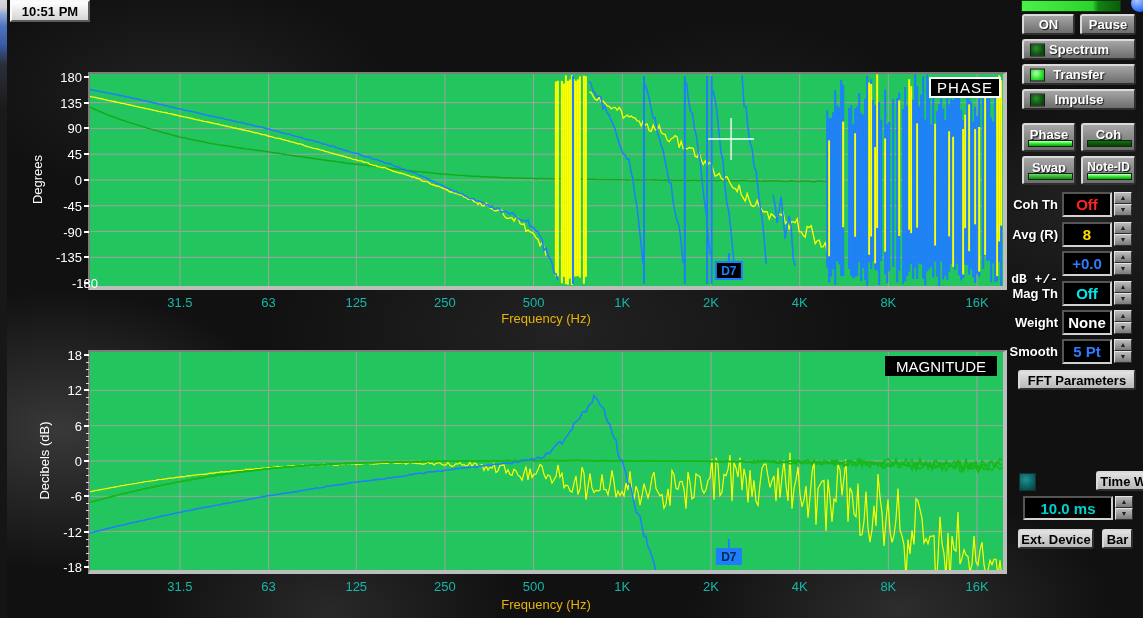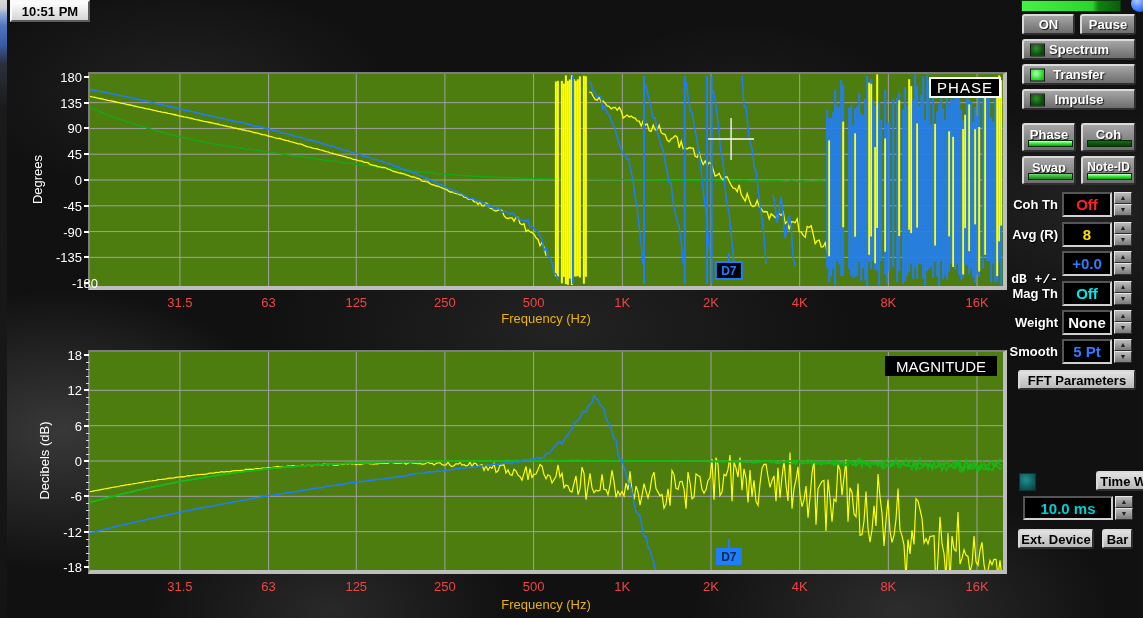--- a/index.html
+++ b/index.html
@@ -21,27 +21,27 @@
     background:linear-gradient(180deg,#d8d8d8 0px,#c9ccd4 8px,#8fa8d4 14px,#4f74c0 26px,#3a5ca8 44px,#2a2f3a 64px,#1a1a1a 110px,#141414 100%);}
   .clock{position:absolute;left:10px;top:0;width:80px;height:22px;box-sizing:border-box;
     background:linear-gradient(180deg,#ffffff,#d4d4d4);border:2px solid;border-color:#fafafa #5c5c5c #5c5c5c #fafafa;
     color:#000;font-size:13px;font-weight:bold;display:flex;align-items:center;justify-content:center;}
   .titlebar{position:absolute;left:95px;top:0;width:913px;height:22px;box-sizing:border-box;
     background:linear-gradient(180deg,#efefef,#a2a2a2);border-bottom:1px solid #4a4a4a;border-top:1px solid #fff;
     color:#000;font-size:14px;font-weight:bold;display:flex;align-items:center;justify-content:center;}
   .readout{position:absolute;left:14px;top:27px;width:989px;height:33px;box-sizing:border-box;background:#000;
     border:2px solid;border-color:#6e6e6e #bcbcbc #bcbcbc #6e6e6e;
     font-size:26px;font-weight:bold;display:flex;align-items:center;justify-content:center;letter-spacing:.5px;}
-  .plotwrap{position:absolute;box-sizing:content-box;background:#4d7c0f;
+  .plotwrap{position:absolute;box-sizing:content-box;background:#22c55e;
     border-style:solid;border-width:2px 4px 4px 2px;border-color:#7d7d7d #bdbdbd #bdbdbd #7d7d7d;}
   .plotwrap svg{display:block;}
   .corner-label{position:absolute;background:#000;color:#fff;font-size:15px;display:flex;align-items:center;justify-content:center;}
   .corner-label.boxed{border:2px solid #fff;box-sizing:border-box;letter-spacing:1px;}
   .yt{position:absolute;color:#fff;font-size:13px;transform:translate(-100%,-50%);white-space:nowrap;}
-  .xt{position:absolute;color:#ef4444;font-size:13px;transform:translateX(-50%);white-space:nowrap;}
+  .xt{position:absolute;color:#14b8a6;font-size:13px;transform:translateX(-50%);white-space:nowrap;}
   .tickmajor{position:absolute;width:5px;height:2px;background:#fff;}
   .tickminor{position:absolute;width:3px;height:1px;background:#ddd;}
   .vlabel{position:absolute;color:#fff;font-size:13px;width:100px;text-align:center;transform:rotate(-90deg);}
   .fxlabel{position:absolute;color:#eab308;font-size:13px;transform:translateX(-50%);}
   .btn{position:absolute;box-sizing:border-box;display:flex;align-items:center;justify-content:center;
     background:linear-gradient(180deg,#a6a6a6,#6d6d6d);border:2px solid;border-color:#dadada #2e2e2e #2e2e2e #dadada;
     border-radius:3px;color:#fff;font-weight:bold;font-size:13px;text-shadow:1px 1px 1px rgba(0,0,0,.85);cursor:default;}
   .btn.light{background:linear-gradient(180deg,#e2e2e2,#b8b8b8);color:#000;text-shadow:none;}
   .led-sq{position:absolute;left:6px;top:50%;transform:translateY(-50%);width:13px;height:11px;border:1px solid #1a1a1a;}
   [data-led="bright"]{background:radial-gradient(circle at 40% 35%, #b8ffb8, #2fe32f 55%, #0f9f0f);}

